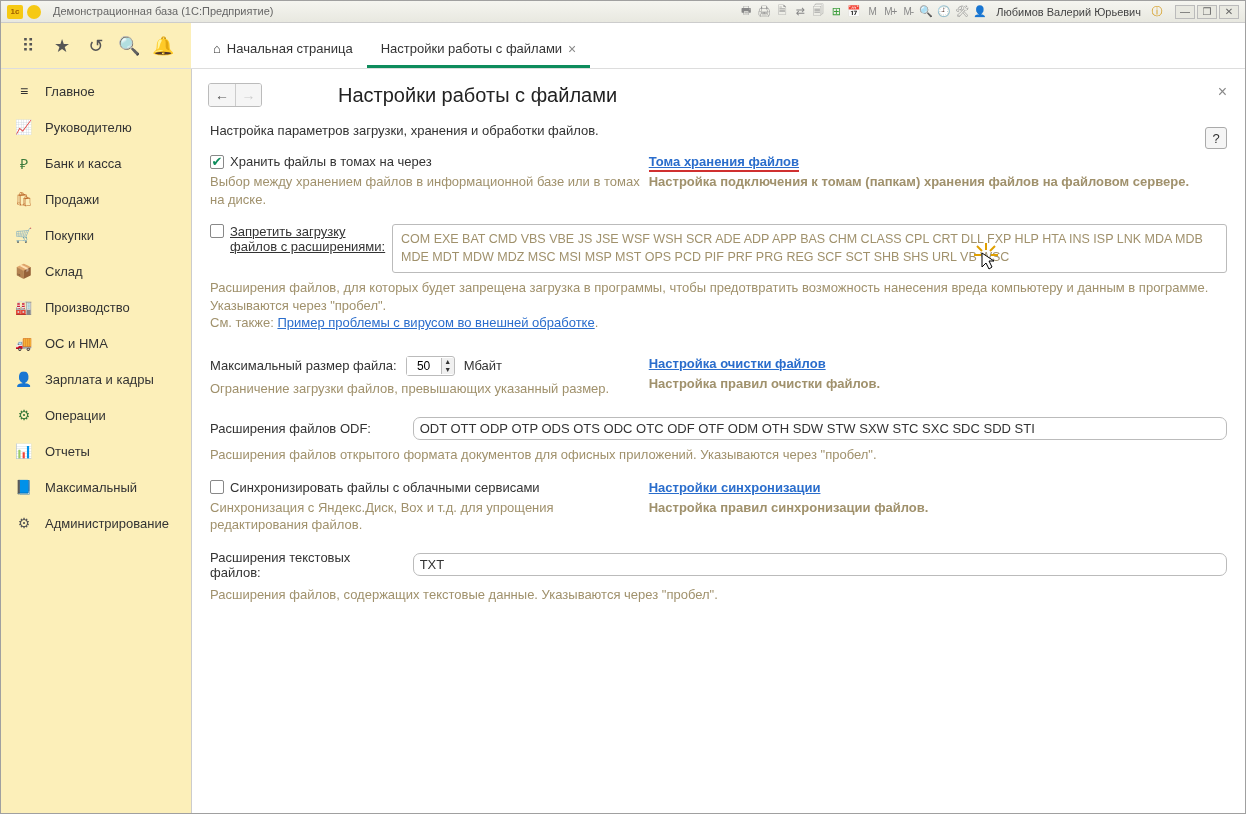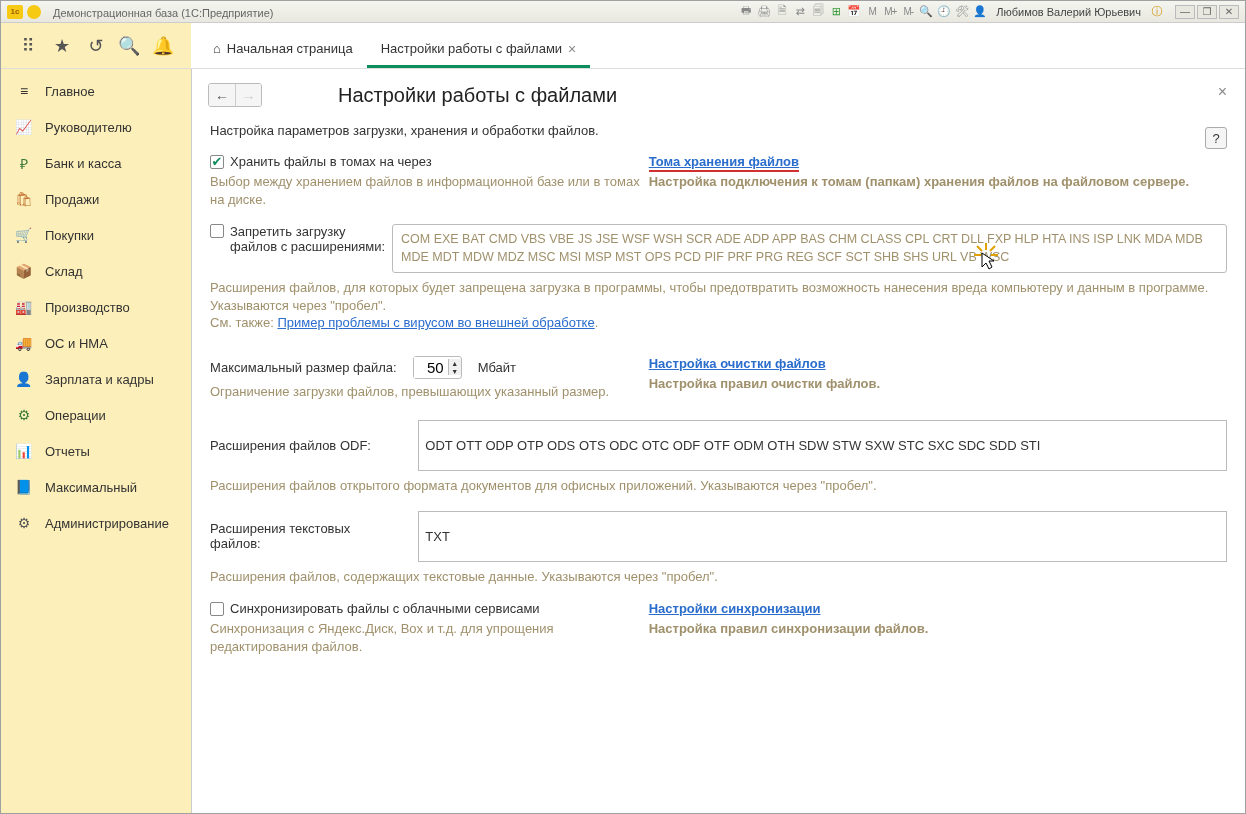--- a/index.html
+++ b/index.html
@@ -1,18 +1,18 @@
 <!DOCTYPE html>
 <html><head>
 <meta charset="utf-8">
 <style>
 * { box-sizing: border-box; margin: 0; padding: 0; }
 body { font-family: Arial, sans-serif; font-size: 13px; background: #fff; color: #333; width: 1246px; height: 814px; overflow: hidden; border: 1px solid #a0a0a0; }
 .titlebar { height: 22px; background: linear-gradient(#f5f5f0, #e8e8e0); display: flex; align-items: center; padding: 0 6px; border-bottom: 1px solid #ccc; font-size: 11px; color: #666; }
-.titlebar .tb-left { display: flex; align-items: flex-end; gap: 4px; }
+.titlebar .tb-left { display: flex; align-items: flex-start; gap: 4px; }
 .tb-badge { width: 16px; height: 14px; background: #f6c913; border-radius: 2px; font-size: 8px; display: flex; align-items: center; justify-content: center; color: #a06000; font-weight: bold; }
 .tb-circle { width: 14px; height: 14px; background: #f6c913; border-radius: 50%; }
 .titlebar .tb-right { margin-left: auto; display: flex; align-items: center; gap: 2px; }
 .tb-icon { width: 16px; height: 16px; display: flex; align-items: center; justify-content: center; color: #888; cursor: pointer; font-size: 11px; }
 .tb-icon.txt { font-size: 10px; letter-spacing: -1px; }
 .tb-user { color: #444; margin: 0 6px; }
 .win-btn { width: 20px; height: 14px; border: 1px solid #bbb; background: #e8e8e0; display: flex; align-items: center; justify-content: center; font-size: 10px; cursor: pointer; }
 
 .toolbar { height: 46px; background: #fff; border-bottom: 1px solid #ddd; display: flex; align-items: stretch; }
 .tool-btns { width: 190px; background: #fcefb9; display: flex; align-items: center; justify-content: space-around; padding: 0 10px; }
@@ -45,28 +45,28 @@
 .chk-row { display: flex; align-items: center; gap: 6px; }
 .chk { width: 14px; height: 14px; border: 1px solid #888; border-radius: 2px; display: flex; align-items: center; justify-content: center; cursor: pointer; }
 .chk.checked { background: #fff; color: #0d8c5c; font-size: 13px; line-height: 1; }
 .chk.checked::after { content: "✔"; }
 .hint { color: #a0916c; font-size: 13px; margin-top: 4px; line-height: 1.35; }
 a.link { color: #2a6dcc; text-decoration: underline; cursor: pointer; }
 .link-red-u { border-bottom: 2px solid #d03030; padding-bottom: 1px; }
 .cursor-svg { position: absolute; left: 780px; top: 172px; pointer-events: none; }
 
 .ext-box { border: 1px solid #bbb; border-radius: 3px; padding: 6px 8px; color: #a0916c; font-size: 12.5px; line-height: 1.4; }
-.input-txt { border: 1px solid #bbb; border-radius: 0; padding: 17px 6px; font-size: 13px; color: #333; }
+.input-txt { border: 1px solid #bbb; border-radius: 7px; padding: 3px 6px; font-size: 13px; color: #333; }
 .spinner { display: inline-flex; align-items: center; border: 1px solid #bbb; border-radius: 3px; }
-.spinner input { width: 34px; border: none; text-align: right; padding: 2px 4px; font-size: 15px; }
+.spinner input { width: 34px; border: none; text-align: center; padding: 2px 4px; font-size: 12px; }
 .spinner .spin-btns { display: flex; flex-direction: column; border-left: 1px solid #bbb; }
 .spinner .sbtn { width: 12px; height: 8px; font-size: 7px; display: flex; align-items: center; justify-content: center; cursor: pointer; background: #f0f0f0; }
 
 .sect { margin-bottom: 16px; }
-.label-inline { display: flex; align-items: center; gap: 16px; }
+.label-inline { display: flex; align-items: center; gap: 9px; }
 .full-input { width: 820px; }
 </style>
 </head>
 <body>
 
 <div class="titlebar">
   <div class="tb-left">
     <span class="tb-badge">1c</span>
     <span class="tb-circle"></span>
     <span style="margin-left:8px">Демонстрационная база  (1С:Предприятие)</span>
@@ -210,21 +210,21 @@
           <line x1="2" y1="14" x2="9" y2="14"></line>
           <line x1="19" y1="14" x2="26" y2="14"></line>
           <line x1="5" y1="5" x2="10" y2="10"></line>
           <line x1="23" y1="5" x2="18" y2="10"></line>
         </g>
         <path d="M10 12 L10 26 L14 22 L17 28 L20 26 L17 20 L22 20 Z" fill="#fff" stroke="#000" stroke-width="1"></path>
       </svg>
 
       <div class="sect">
         <div class="row">
-          <div style="width:185px;">
+          <div style="width:185px;text-decoration:underline;">
             <div class="chk-row" style="align-items:flex-start">
               <span class="chk"></span>
               <span>
                 <span>Запретить загрузку</span><br>
                 <span>файлов с расширениями:</span>
               </span>
             </div>
           </div>
           <div style="flex:1">
             <div class="ext-box" style="width:835px">COM EXE BAT CMD VBS VBE JS JSE WSF WSH SCR ADE ADP APP BAS CHM CLASS CPL CRT DLL FXP HLP HTA INS ISP LNK MDA MDB MDE MDT MDW MDZ MSC MSI MSP MST OPS PCD PIF PRF PRG REG SCF SCT SHB SHS URL VB WSC</div>
@@ -261,38 +261,38 @@
 
       <div class="sect" style="margin-top:20px">
         <div class="label-inline">
           <span style="width:195px">Расширения файлов ODF:</span>
           <input class="input-txt full-input" value="ODT OTT ODP OTP ODS OTS ODC OTC ODF OTF ODM OTH SDW STW SXW STC SXC SDC SDD STI" style="">
         </div>
         <div class="hint" style="margin-top:6px">Расширения файлов открытого формата документов для офисных приложений. Указываются через "пробел".</div>
       </div>
 
       <div class="sect">
-        <div class="label-inline">
-          <span style="width:195px">Расширения текстовых файлов:</span>
-          <input class="input-txt full-input" value="TXT" style="">
-        </div>
-        <div class="hint" style="margin-top:6px">Расширения файлов, содержащих текстовые данные. Указываются через "пробел".</div>
-      </div>
-
-      <div class="sect">
         <div class="row">
           <div class="col-l">
             <div class="chk-row">
               <span class="chk"></span>
               <span>Синхронизировать файлы с облачными сервисами</span>
             </div>
             <div class="hint">Синхронизация с Яндекс.Диск, Box и т.д. для упрощения редактирования файлов.</div>
           </div>
           <div class="col-r">
             <a class="link">Настройки синхронизации</a>
             <div class="hint">Настройка правил синхронизации файлов.</div>
           </div>
         </div>
       </div>
 
+      <div class="sect">
+        <div class="label-inline">
+          <span style="width:195px">Расширения текстовых файлов:</span>
+          <input class="input-txt full-input" value="TXT" style="">
+        </div>
+        <div class="hint" style="margin-top:6px">Расширения файлов, содержащих текстовые данные. Указываются через "пробел".</div>
+      </div>
+
     </div>
   </div>
 </div>
 
 </body></html>

